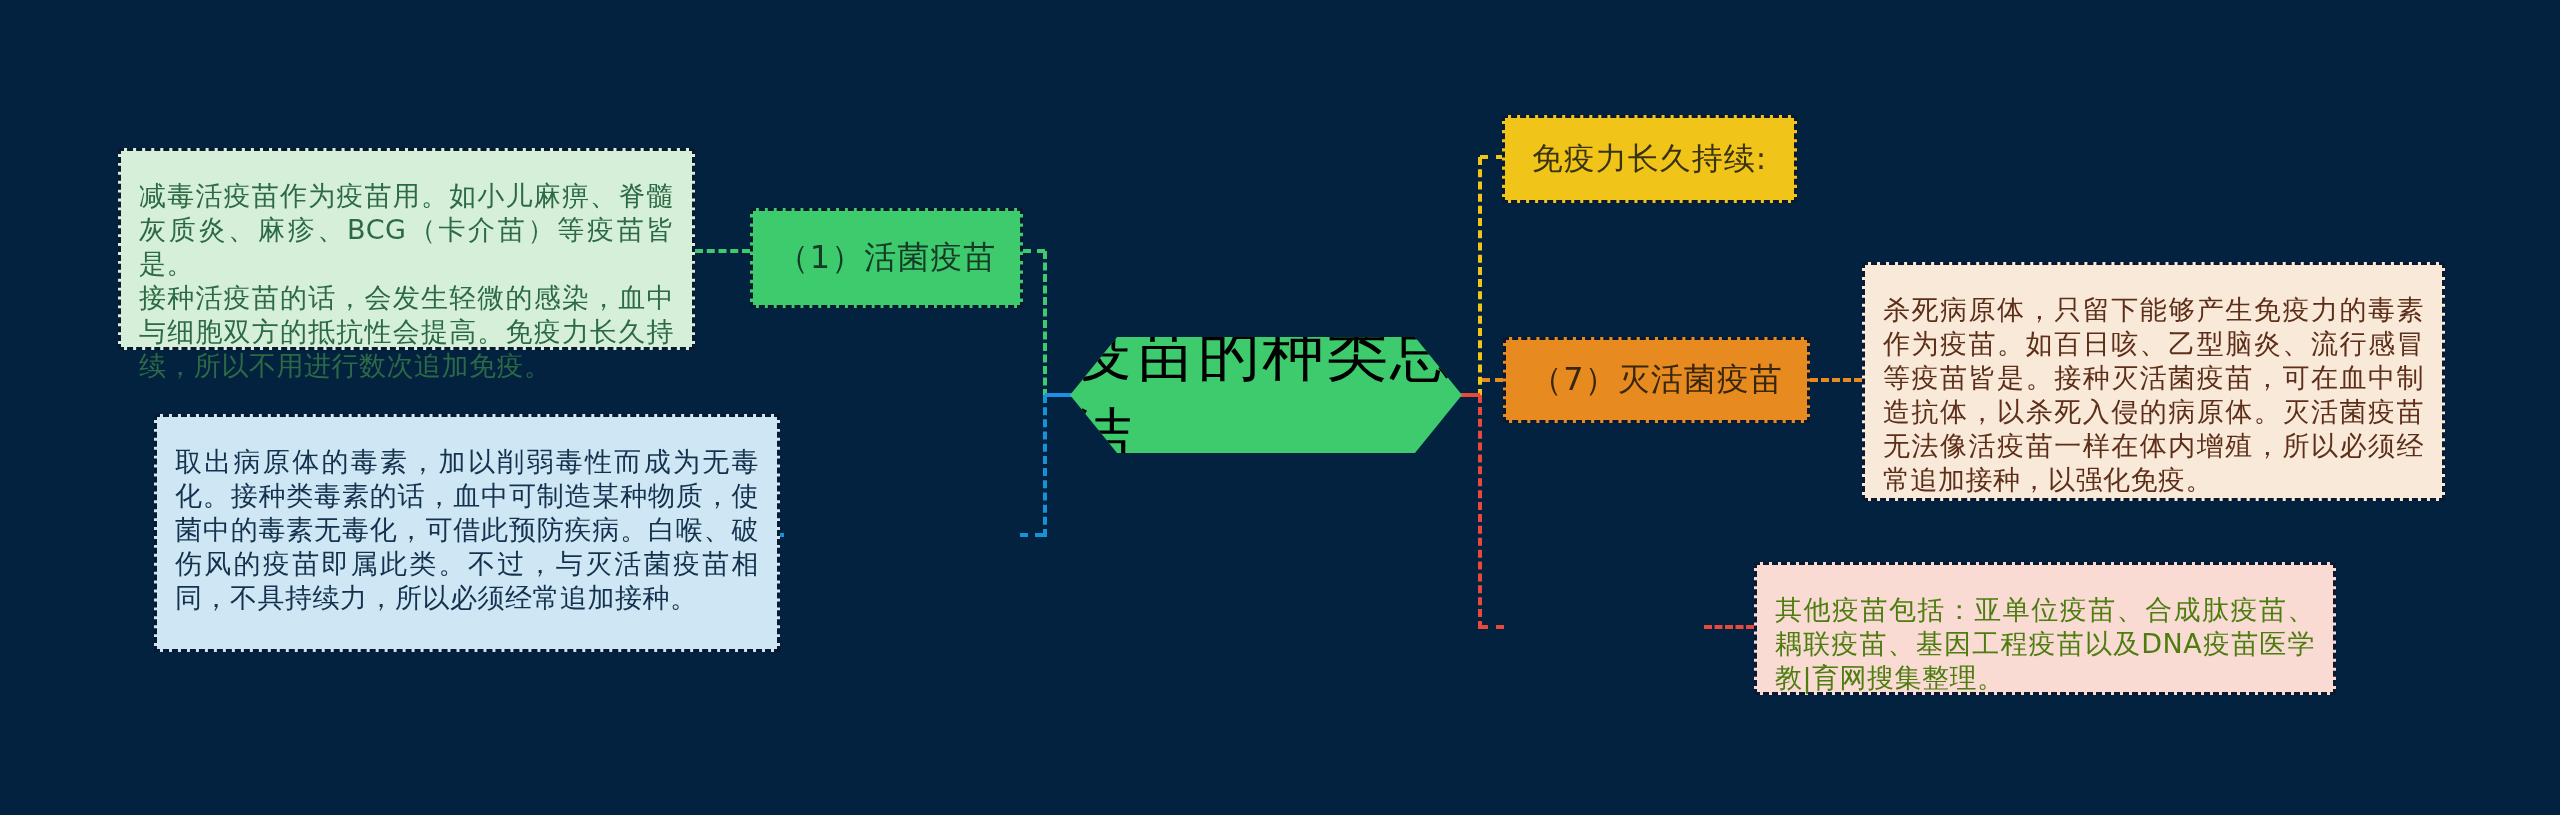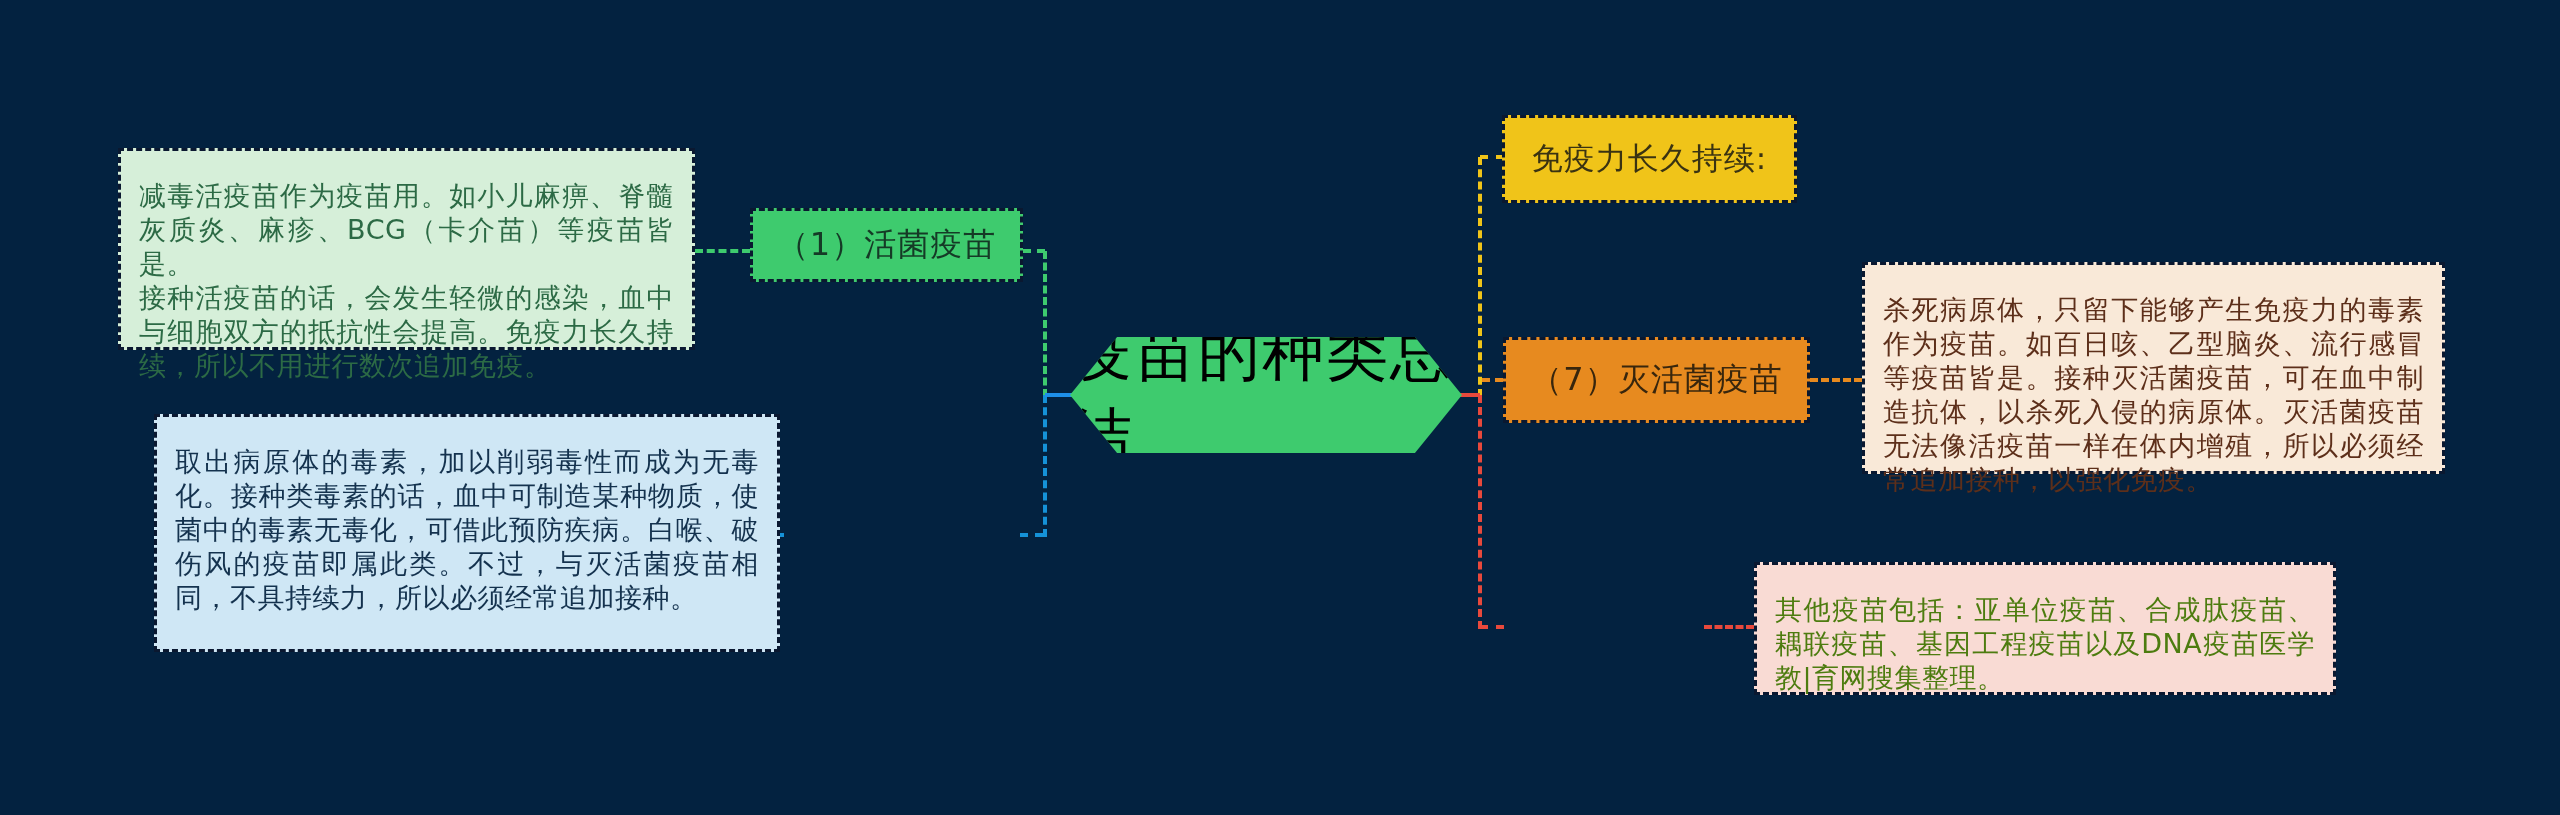--- a/index.html
+++ b/index.html
@@ -83,24 +83,24 @@
   <div class="hline c-orange" style="left:1482px; top:378px; width:21px;"></div>
   <div class="hline solid c-red" style="left:1458px; top:393px; width:22px;"></div>
   <div class="hline c-red" style="left:1480px; top:625px; width:24px;"></div>
   <div class="hline c-orange" style="left:1810px; top:378px; width:52px;"></div>
   <div class="hline c-red" style="left:1704px; top:625px; width:50px;"></div>
 
   <div class="root-node" style="left:1070px; top:337px; width:392px; height:116px;">疫苗的种类总结</div>
 
   <div class="box note" style="left:118px; top:148px; width:577px; height:202px; background:#D6EFD9; color:#2C6A45;">减毒活疫苗作为疫苗用。如小儿麻痹、脊髓灰质炎、麻疹、BCG（卡介苗）等疫苗皆是。
 接种活疫苗的话，会发生轻微的感染，血中与细胞双方的抵抗性会提高。免疫力长久持续，所以不用进行数次追加免疫。</div>
-  <div class="box node" style="left:750px; top:208px; width:273px; height:74px; background:#3ECB6E; color:#153A26;">（1）活菌疫苗</div>
+  <div class="box node" style="left:750px; top:208px; width:273px; height:100px; background:#3ECB6E; color:#153A26;">（1）活菌疫苗</div>
 
   <div class="box note" style="left:154px; top:414px; width:626px; height:238px; background:#CFE7F5; color:#14324E;">取出病原体的毒素，加以削弱毒性而成为无毒化。接种类毒素的话，血中可制造某种物质，使菌中的毒素无毒化，可借此预防疾病。白喉、破伤风的疫苗即属此类。不过，与灭活菌疫苗相同，不具持续力，所以必须经常追加接种。</div>
 
   <div class="box node" style="left:1502px; top:115px; width:295px; height:88px; background:#F0C419; color:#3A3312; font-size:31px;">免疫力长久持续:</div>
 
   <div class="box node" style="left:1503px; top:337px; width:307px; height:86px; background:#E78A1F; color:#38260D;">（7）灭活菌疫苗</div>
-  <div class="box note" style="left:1862px; top:262px; width:583px; height:212px; background:#F9E9D8; color:#5D2F1A;">杀死病原体，只留下能够产生免疫力的毒素作为疫苗。如百日咳、乙型脑炎、流行感冒等疫苗皆是。接种灭活菌疫苗，可在血中制造抗体，以杀死入侵的病原体。灭活菌疫苗无法像活疫苗一样在体内增殖，所以必须经常追加接种，以强化免疫。</div>
+  <div class="box note" style="left:1862px; top:262px; width:583px; height:239px; background:#F9E9D8; color:#5D2F1A;">杀死病原体，只留下能够产生免疫力的毒素作为疫苗。如百日咳、乙型脑炎、流行感冒等疫苗皆是。接种灭活菌疫苗，可在血中制造抗体，以杀死入侵的病原体。灭活菌疫苗无法像活疫苗一样在体内增殖，所以必须经常追加接种，以强化免疫。</div>
 
   <div class="box note" style="left:1754px; top:562px; width:582px; height:133px; background:#F9DBD4; color:#4d7c0f;">其他疫苗包括：亚单位疫苗、合成肽疫苗、耦联疫苗、基因工程疫苗以及DNA疫苗医学教|育网搜集整理。</div>
 
 </div>
 
 </body></html>

